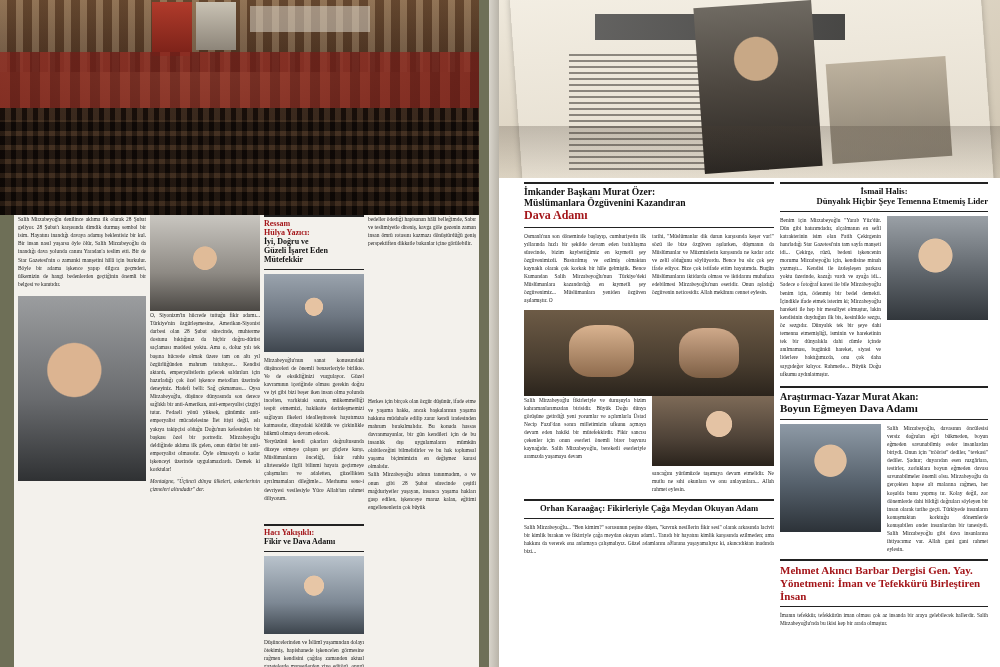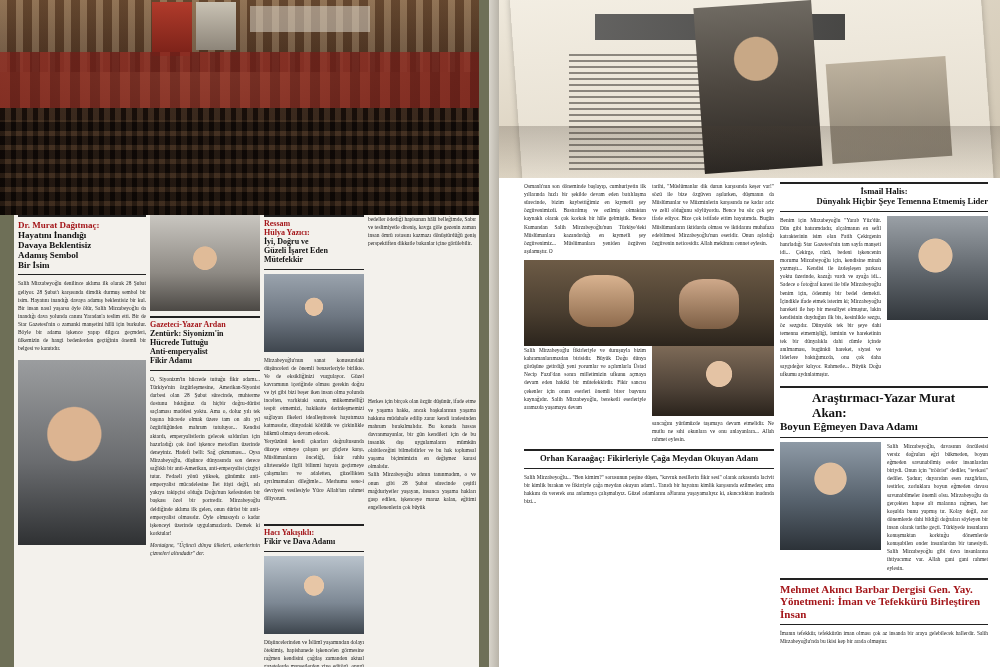--- a/index.html
+++ b/index.html
@@ -119,48 +119,30 @@
       <div class="hall-banner2"></div>
       <div class="hall-curtain"></div>
       <div class="hall-crowd"></div>
       <div class="hall-rows"></div>
     </div>
 
     <div class="lp-leftbar"></div>
     <div class="lp-rightbar"></div>
 
     <div class="lcol c1">
-      <div class="hbox">
-        <div class="hl title-2">
-          <div class="hl-red">Dr. Murat Dağıtmaç:</div>
-          <div>Hayatını İnandığı</div>
-          <div>Davaya Beklentisiz</div>
-          <div>Adamış Sembol</div>
-          <div>Bir İsim</div>
-        </div>
-      </div>
       <div class="body-txt">Salih Mirzabeyoğlu denilince aklıma ilk olarak 28 Şubat geliyor. 28 Şubat'ı karşısında dimdik durmuş sembol bir isim. Hayatını inandığı davaya adamış beklentisiz bir kul. Bir insan nasıl yaşarsa öyle ölür, Salih Mirzabeyoğlu da inandığı dava yolunda canını Yaradan'a teslim etti. Bir de Star Gazetesi'nin o zamanki manşetini hâlâ için burkulur. Böyle bir adama işkence yapıp dilgıca geçmderi, ülkemizin de hangi bedenlerden geçtiğinin önemli bir belgesi ve kanıtıdır.</div>
 
       <div class="ph" style="height:185px;margin-top:8px;">
         <div class="face f-alt"></div>
       </div>
     </div>
 
     <div class="lcol c2">
       <div class="ph" style="height:96px;">
         <div class="face f-ardan"></div>
-      </div>
-      <div class="hbox" style="margin-top:5px;">
-        <div class="hl title-3">
-          <div class="hl-red">Gazeteci-Yazar Ardan</div>
-          <div>Zentürk: Siyonizm'in</div>
-          <div>Hücrede Tuttuğu</div>
-          <div>Anti-emperyalist</div>
-          <div>Fikir Adamı</div>
-        </div>
       </div>
       <div class="body-txt">O, Siyonizm'in hücrede tuttuğu fikir adamı... Türkiye'nin özgürleşmesine, Amerikan-Siyonist darbesi olan 28 Şubat sürecinde, muhterme dostunu bıktığınız da hiçbir doğru-dürüst saçlaması maddesi yoktu. Ama o, doluz yılı tek başına hücrede olmak üzere tam on altı yıl özgürlüğünden mahrum tutuluyor... Kendisi aktardı, emperyalistlerin gelecek saldırıları için hazırladığı çok özel işkence metodları üzerinde deneyiniz. Hadefi belli: Sağ çıkmaması... Oysa Mirzabeyoğlu, düşünce dünyasında son derece sağlıklı bir anti-Amerikan, anti-emperyalist çizgiyi tutar. Fedaeli yönü yüksek, günümüz anti-emperyalist mücadelesine İlet itişti değil, ıslı yakıya takipçisi olduğu Doğu'nun kefesinden bir başkası özel bir portredir. Mirzabeyoğlu deldiğinde aklıma ilk gelen, onun dürüst bir anti-emperyalist olmasıdır. Öyle olmasaydı o kadar işkenceyi üzerinde uygulamazlardı. Demek ki korktular!</div>
       <div class="body-txt" style="margin-top:4px;font-style:italic;">Montaigne, "Üçüncü dünya ülkeleri, askerlerinin çizmeleri altındadır" der.</div>
     </div>
 
     <div class="lcol c3">
       <div class="hbox">
         <div class="hl title-3">
           <div class="hl-red">Ressam</div>
           <div class="hl-red">Hülya Yazıcı:</div>
@@ -202,20 +184,25 @@
       <div class="news-skew"></div>
       <div class="news-head"></div>
       <div class="news-cols"></div>
       <div class="portrait-box"></div>
       <div class="news-photo2"></div>
       <div class="news-dark"></div>
     </div>
   </div>
 
   <div class="rcol r1">
+    <div class="rbox">
+      <div class="rhl rtitle">İmkander Başkanı Murat Özer:</div>
+      <div class="rhl rtitle">Müslümanlara Özgüvenini Kazandıran</div>
+      <div class="rhl rtitle-red">Dava Adamı</div>
+    </div>
     <div class="two">
       <div class="rbody">Osmanlı'nın son döneminde başlayıp, cumhuriyetin ilk yıllarında hızlı bir şekilde devam eden batılılaşma sürecinde, bizim kaybettiğimiz en kıymetli şey özgüvenimizdi. Bastırılmış ve ezilmiş olmaktan kaynaklı olarak çok korkak bir hâle gelmiştik. Bence Kumandan Salih Mirzabeyoğlu'nun Türkiye'deki Müslümanlara kazandırdığı en kıymetli şey özgüvenimiz... Müslümanlara yeniden özgüven aşılamıştır. O</div>
       <div class="rbody">tarihi, "Müslümanlar dik durun karşısında keşer var!" sözü ile bize özgüven aşılarken, düşmanın da Müslümanlar ve Müzminlerin karşısında ne kadar aciz ve zelil olduğunu söylüyordu. Bence bu söz çok şey ifade ediyor. Bize çok istifade ettim hayatımda. Bugün Müslümanların iktidarda olması ve iktidarını muhafaza edebilmesi Mirzabeyoğlu'nun eseridir. Onun aşladığı özgüvenin neticesidir. Allah mekânını cennet eylesin.</div>
     </div>
     <div class="img-interview" style="margin-top:5px;"></div>
 
     <div class="two">
       <div class="rbody">Salih Mirzabeyoğlu fikirleriyle ve duruşuyla bizim kahramanlarımızdan birisidir. Büyük Doğu dünya görüşüne getirdiği yeni yorumlar ve açılımlarla Üstad Necip Fazıl'dan sonra milletimizin ufkunu açmaya devam eden hakiki bir mütefekkirdir. Fikir sancısı çekenler için onun eserleri önemli birer başvuru kaynağıdır. Salih Mirzabeyoğlu, bereketli eserleriyle aramızda yaşamaya devam</div>
       <div>
         <div class="img-fatma"></div>
@@ -233,21 +220,21 @@
     <div class="rbox">
       <div class="rhl" style="font-size:8.6px;text-align:center;">İsmail Halis:</div>
       <div class="rhl" style="font-size:8.6px;text-align:right;">Dünyalık Hiçbir Şeye Temenna Etmemiş Lider</div>
     </div>
     <div class="two">
       <div class="rbody">Benim için Mirzabeyoğlu "Yarab Yüz'dür. Dün gibi hatırımdadır, alçalmanın en sefil katrakterinin isim olan Fatih Çekirgenin hanrladığı Star Gazetesi'nin tam sayfa manşeti idi... Çekirge, rüzü, bedeni işkencenin morumu Mirzabeyoğlu için, kendisine minah yazmıştı... Kendisi ile özdeşleşen parkası yoktu üzerinde, kazağı vardı ve ayağa idi... Sadece o fotoğraf karesi ile bile Mirzabeyoğlu benim için, ödenmiş bir bedel demekti. İçindikle ifade etmek isterim ki; Mirzabeyoğlu hareketi ile hep bir mesuliyet olmuştur, lakin kendisinin duyduğun ilk bis, kesinlikle sezgu, öz sezgıdır. Dünyalık tek bir şeye dahi temenna etmemişliği, isminin ve hareketinin tek bir dünyalıkla dahi cümle içinde anılmaması, bugünkü hareket, siyasi ve liderlere baktığımızda, onu çok daha saygıdeğer kılıyor. Rahmetle... Büyük Doğu ufkumu aydınlatmıştır.</div>
       <div class="img-ismail"></div>
     </div>
 
     <div class="rbox" style="margin-top:8px;">
-      <div class="rhl" style="font-size:13px;margin-left:32px;">Araştırmacı-Yazar Murat Akan:</div>
+      <div class="rhl" style="font-size:10px;">Araştırmacı-Yazar Murat Akan:</div>
       <div class="rhl" style="font-size:11px;">Boyun Eğmeyen Dava Adamı</div>
     </div>
     <div class="two">
       <div class="img-murat-akan"></div>
       <div class="rbody">Salih Mirzabeyoğlu, davasının öncülesisi versiz doğrulan eğri bükmeden, boyun eğmeden savunabilmiş esder insanlardan biriydi. Onun için "tröörist" dediler, "tevkasi" dediler. Şaduır; duyarıdan esen ruzgârlara, testirler, zorluklara boyun eğmeden davası savunabilmeler önemli olsu. Mirzabeyoğlu da gerçekten hapse alt malarına rağmen, her koşulda bunu yapmış tır. Kolay değil, zor dönemlerde dahi bildiği doğruları söyleyen bir insan olarak tarihe geçti. Türkiyede insanların konuşmaktan korktuğu dönemlerde konuşabilen onder insanlardan bir tanesiydi. Salih Mirzabeyoğlu gibi dava insanlarına ihtiyacımız var. Allah gani gani rahmet eylesin.</div>
     </div>
 
     <div class="rbox" style="margin-top:6px;">
       <div class="rhl" style="font-size:11px;color:#a4161a;">Mehmet Akıncı Barbar Dergisi Gen. Yay. Yönetmeni: İman ve Tefekkürü Birleştiren İnsan</div>
     </div>

